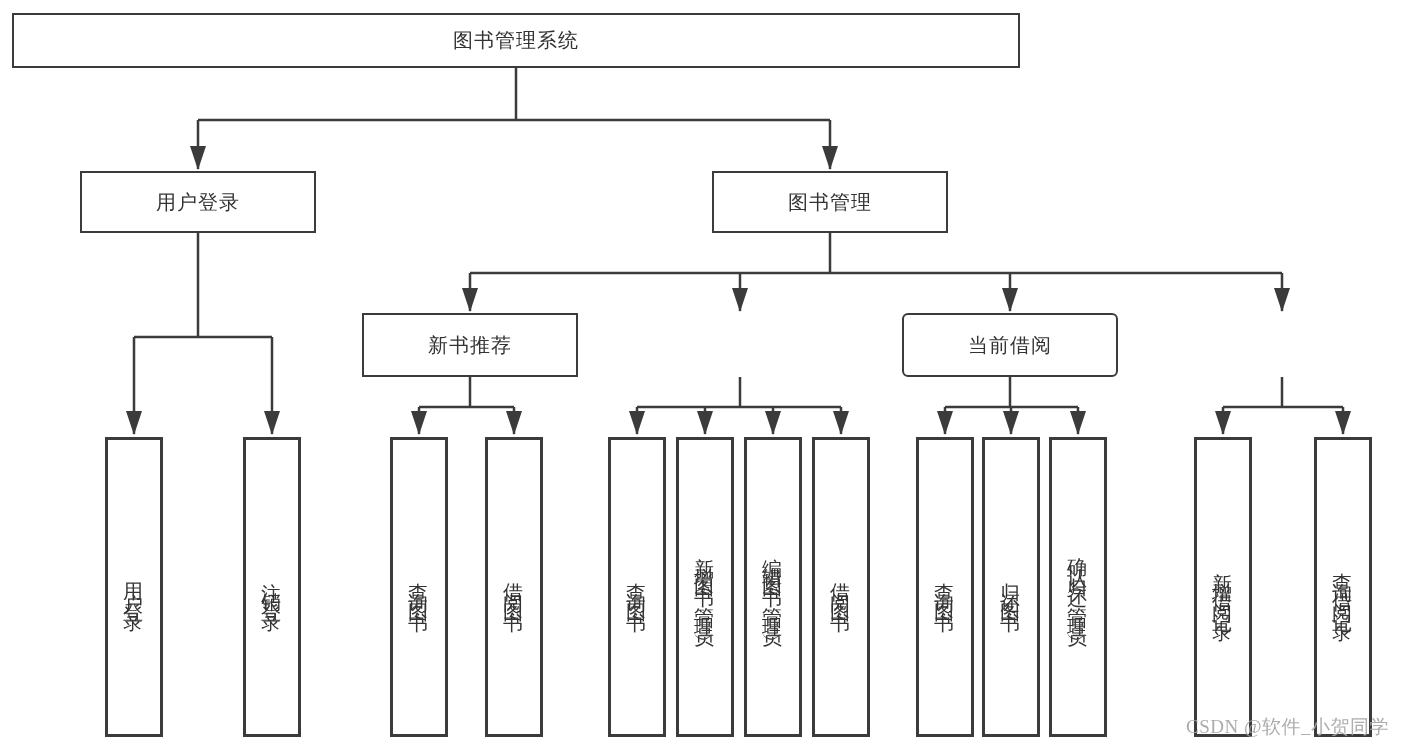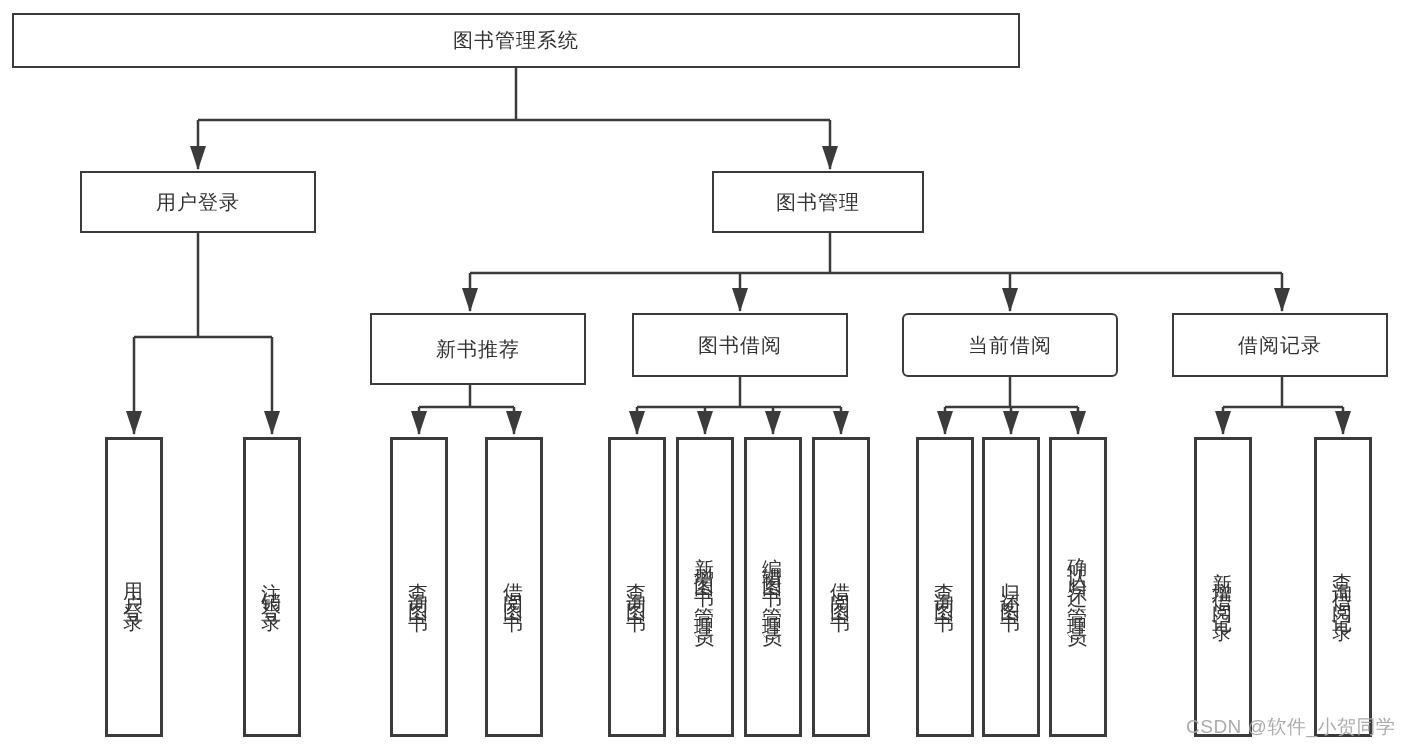--- a/index.html
+++ b/index.html
@@ -18,43 +18,43 @@
   }
   .node.h{font-size:20px;letter-spacing:1px;}
   .node.v{
     writing-mode:vertical-rl;text-orientation:mixed;
     font-size:20px;letter-spacing:10px;
     top:437px;width:58px;height:300px;border-width:3px;
   }
   
   .n-root{left:12px;top:13px;width:1008px;height:55px;}
   .n-user-login{left:80px;top:171px;width:236px;height:62px;}
-  .n-book-mgmt{left:712px;top:171px;width:212px;height:62px;}
-  .n-l2-0{left:362px;top:313px;width:216px;height:72px;margin-left:8px;}
+  .n-book-mgmt{left:712px;top:171px;width:236px;height:62px;}
+  .n-l2-0{left:362px;top:313px;width:216px;height:64px;}
   .n-l2-1{left:632px;top:313px;width:216px;height:64px;}
   .n-l2-2{left:902px;top:313px;width:216px;height:64px;border-radius:6px;}
   .n-l2-3{left:1172px;top:313px;width:216px;height:64px;}
   
   .n-l3-0{left:105px;}
   .n-l3-1{left:243px;}
   .n-l3-2{left:390px;}
   .n-l3-3{left:485px;}
   .n-l3-4{left:608px;}
   .n-l3-5{left:676px;letter-spacing:5px;}
   .n-l3-6{left:744px;letter-spacing:5px;}
   .n-l3-7{left:812px;}
   .n-l3-8{left:916px;}
   .n-l3-9{left:982px;}
   .n-l3-10{left:1049px;letter-spacing:5px;}
   .n-l3-11{left:1194px;letter-spacing:7px;}
   .n-l3-12{left:1314px;letter-spacing:7px;}
   .watermark{
     position:absolute;left:1186px;top:714px;width:210px;
     font-size:19px;color:rgba(168,168,168,0.95);
-    letter-spacing:0.5px;white-space:nowrap;
+    letter-spacing:0.5px;white-space:nowrap;font-family:Liberation Serif, serif;
   }
 </style>
 </head>
 <body>
 
 <div class="canvas">
 
   <svg class="connectors" viewBox="0 0 1405 747" fill="none" stroke="#3b3b3b" stroke-width="2.5">
     <defs>
       <marker id="ah" viewBox="0 0 24 16" markerWidth="24" markerHeight="16" refX="23" refY="8" orient="auto" markerUnits="userSpaceOnUse">
@@ -124,28 +124,22 @@
   <div class="node h n-user-login">
     <span>用户登录</span>
   </div>
   <div class="node h n-book-mgmt">
     <span>图书管理</span>
   </div>
 
   <div class="node h n-l2-0">
     <span>新书推荐</span>
   </div>
-  <div class="node h n-l2-1">
-    <span>图书借阅</span>
-  </div>
   <div class="node h n-l2-2">
     <span>当前借阅</span>
-  </div>
-  <div class="node h n-l2-3">
-    <span>借阅记录</span>
   </div>
 
   <div class="node v n-l3-0">
     <span>用户登录</span>
   </div>
   <div class="node v n-l3-1">
     <span>注销登录</span>
   </div>
   <div class="node v n-l3-2">
     <span>查询图书</span>

